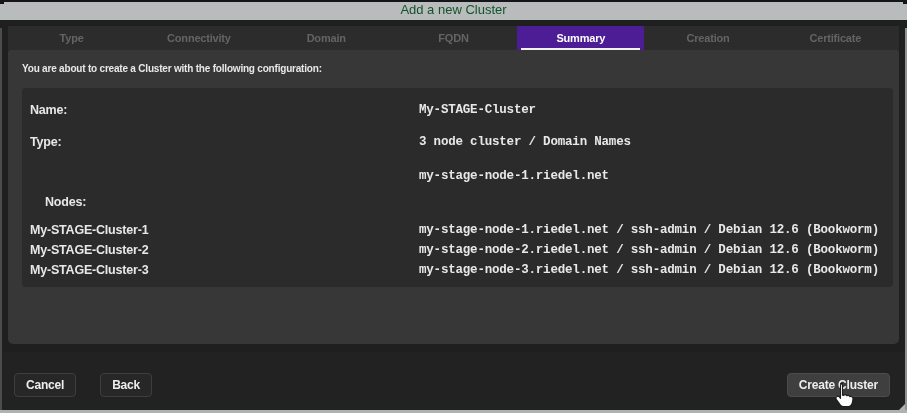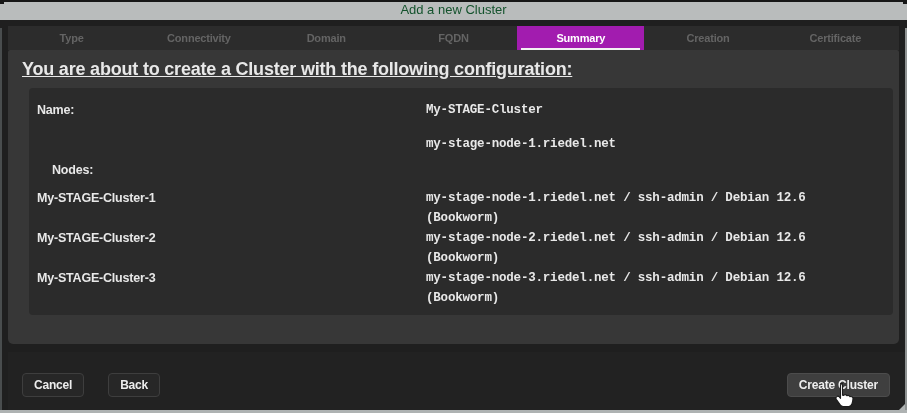--- a/index.html
+++ b/index.html
@@ -34,50 +34,50 @@
   
   .tabbar {
     margin: 6px 8px 0 8px; height: 24px;
     display: flex; background: #2c2c2c;
   }
   .tab {
     flex: 1 1 0; position: relative;
     display: flex; align-items: center; justify-content: center;
     color: #646464; font-size: 11px; font-weight: bold; cursor: default;
   }
-  .tab.active { background: #a21caf; color: #ffffff; }
+  .tab.active { background: #4c1d95; color: #ffffff; }
   .tab.active::after {
     content: ""; position: absolute; left: 4px; right: 4px; bottom: 0;
     height: 2px; background: #f2f2f2;
   }
 
   
   .content {
     margin: 0 8px; height: 294px; background: #373737;
     border-radius: 2px 2px 5px 5px; overflow: hidden;
   }
   .intro {
     padding: 9px 14px 0 14px; line-height: 20px;
-    color: #e8e8e8; font-size: 18px; font-weight: bold; text-decoration: underline;
+    color: #e8e8e8; font-size: 10px; font-weight: bold;
   }
   .inner-panel {
-    margin: 9px 6px 0 21px; background: #2b2b2b; border-radius: 4px;
+    margin: 9px 6px 0 14px; background: #2b2b2b; border-radius: 4px;
     padding: 12px 8px 7px 8px;
   }
   .row { display: flex; line-height: 20px; font-size: 12.5px; font-weight: bold; color: #e8e8e8; }
   .row .lbl { width: 389px; flex: none; }
   .row .val { flex: 1; font-family: Liberation Mono, monospace; }
   .row.r1 { margin-top: 12px; }
   .row.r2 { margin-top: 14px; }
   .row.r3 { margin-top: 6px; padding-left: 15px; }
   .row.r4 { margin-top: 8px; }
 
   
   .footer {
-    position: absolute; left: 8px; right: 0; bottom: 3px; height: 58px;
+    position: absolute; left: 0; right: 0; bottom: 3px; height: 58px;
     background: #222222; display: flex; align-items: flex-start;
     padding: 21px 17px 0 14px;
   }
   .btn {
     height: 24px; padding: 0 11px; border-radius: 4px;
     background: #272727; border: 1px solid #3e3e3e;
     color: #ededed; font-family: "Liberation Sans", sans-serif;
     font-size: 12px; font-weight: bold; letter-spacing: -0.2px; cursor: pointer;
   }
   .btn + .btn { margin-left: 24px; }
@@ -111,20 +111,24 @@
   </div>
 
   <div class="content">
     <div class="intro">You are about to create a Cluster with the following configuration:</div>
 
     <div class="inner-panel">
       <div class="row">
         <span class="lbl">Name:</span>
         <span class="val">My-STAGE-Cluster</span>
       </div>
+      <div class="row r1">
+        <span class="lbl">Type:</span>
+        <span class="val">3 node cluster / Domain Names</span>
+      </div>
       <div class="row r2">
         <span class="lbl"></span>
         <span class="val">my-stage-node-1.riedel.net</span>
       </div>
       <div class="row r3">
         <span class="lbl">Nodes:</span>
         <span class="val"></span>
       </div>
       <div class="row r4">
         <span class="lbl">My-STAGE-Cluster-1</span>

